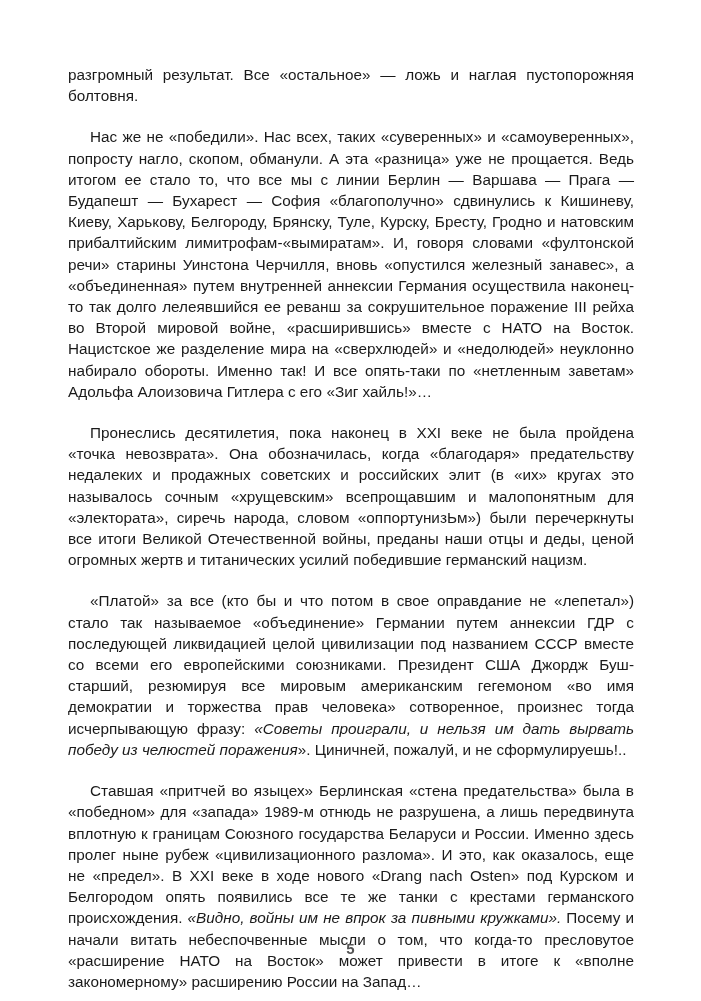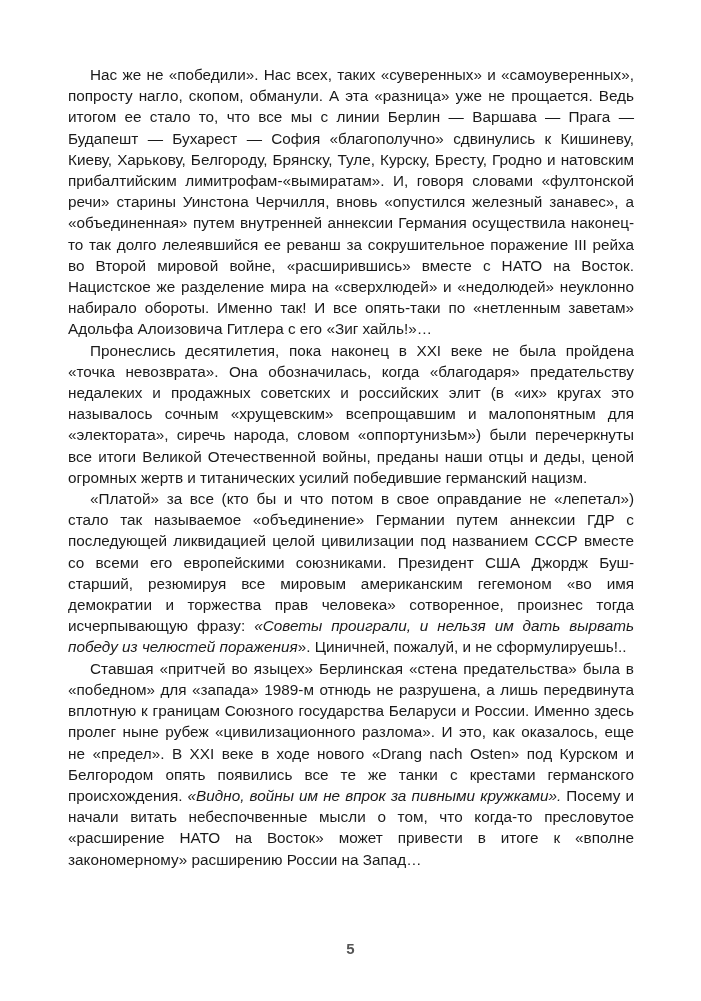--- a/index.html
+++ b/index.html
@@ -4,32 +4,33 @@
 <style>
   html, body { margin: 0; padding: 0; background: #ffffff; }
   body { width: 701px; height: 1001px; position: relative; overflow: hidden; }
   .page {
     position: absolute; left: 68px; top: 64px; width: 566px;
     font-family: "Liberation Sans", "DejaVu Sans", sans-serif;
     font-size: 15.3px; line-height: 21.2px; color: #1a1a1a;
     text-align: justify; hyphens: manual;
   }
   .page p { margin: 0; text-indent: 0; }
-  .page p.indent { text-indent: 22px; }
+  .page p.indent { text-indent: 22px; margin-top: 20px; }
   em { font-style: italic; }
   b { font-weight: normal; }
   .page-number {
     position: absolute; left: 0; right: 0; top: 940px; text-align: center;
     font-family: "Liberation Sans", "DejaVu Sans", sans-serif;
     font-size: 15px; font-weight: bold; color: #555555;
   }
 </style>
 </head>
 <body>
 
 <div class="page">
+  <p><span>разгромный результат. Все «остальное» — ложь и наглая пустопорожняя болтовня.</span></p>
   <p class="indent"><span>Нас же не «победили». Нас всех, таких «суверенных» и «самоуве­ренных», попросту нагло, скопом, обманули. А эта «разница» уже не прощается. Ведь итогом ее стало то, что все мы с линии Берлин — Вар­шава — Прага — Будапешт — Бухарест — София «благополучно» сдви­нулись к Кишиневу, Киеву, Харькову, Белгороду, Брянску, Туле, Курску, Бресту, Гродно и натовским прибалтийским лимитрофам-«вымиратам». И, говоря словами «фултонской речи» старины Уинстона Черчилля, вновь «опустился железный занавес», а «объединенная» путем внутренней ан­нексии Германия осуществила наконец-то так долго лелеявшийся ее ре­ванш за сокрушительное поражение III рейха во Второй мировой войне, «расширившись» вместе с НАТО на Восток. Нацистское же разделение мира на «сверхлюдей» и «недолюдей» неуклонно набирало обороты. Именно так! И все опять-таки по «нетленным заветам» Адольфа Алоизо­вича Гитлера с его «Зиг хайль!»…</span></p>
   <p class="indent"><span>Пронеслись десятилетия, пока наконец в XXI веке не была пройдена «точка невозврата». Она обозначилась, когда «благодаря» предательству недалеких и продажных советских и российских элит (в «их» кругах это называлось сочным «хрущевским» всепрощавшим и малопонятным для </span><b>«электората»</b><span>, сиречь народа, словом </span><b>«оппортунизЬм»</b><span>) были перечер­кнуты все итоги Великой Отечественной войны, преданы наши отцы и деды, ценой огромных жертв и титанических усилий победившие гер­манский нацизм.</span></p>
   <p class="indent"><span>«Платой» за все (кто бы и что потом в свое оправдание не «лепе­тал») стало так называемое «объединение» Германии путем аннексии ГДР с последующей ликвидацией целой цивилизации под названием СССР вместе со всеми его европейскими союзниками. Президент США Джордж Буш-старший, резюмируя все мировым американским гегемо­ном «во имя демократии и торжества прав человека» сотворенное, про­изнес тогда исчерпывающую фразу: </span><em>«Советы проиграли, и нельзя им дать вырвать победу из челюстей поражения</em><span>». Циничней, пожалуй, и не сформулируешь!..</span></p>
   <p class="indent"><span>Ставшая «притчей во языцех» Берлинская «стена предательства» была в «победном» для «запада» 1989-м отнюдь не разрушена, а лишь пере­двинута вплотную к границам Союзного государства Беларуси и России. Именно здесь пролег ныне рубеж «цивилизационного разлома». И это, как оказалось, еще не «предел». В XXI веке в ходе нового «Drang nach Osten» под Курском и Белгородом опять появились все те же танки с крестами германского происхождения. </span><em>«Видно, войны им не впрок за пивными кружками».</em><span> Посему и начали витать небеспочвенные мысли о том, что когда-то пресловутое «расширение НАТО на Восток» может при­вести в итоге к «вполне закономерному» расширению России на Запад…</span></p>
 </div>
 
 <div class="page-number">5</div>
 
 </body></html>

